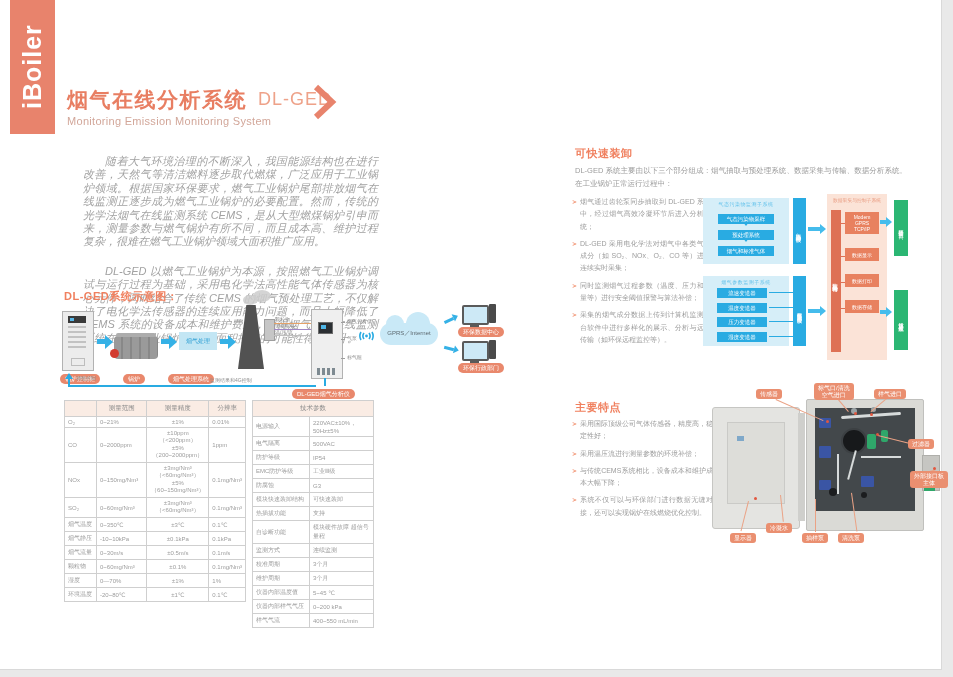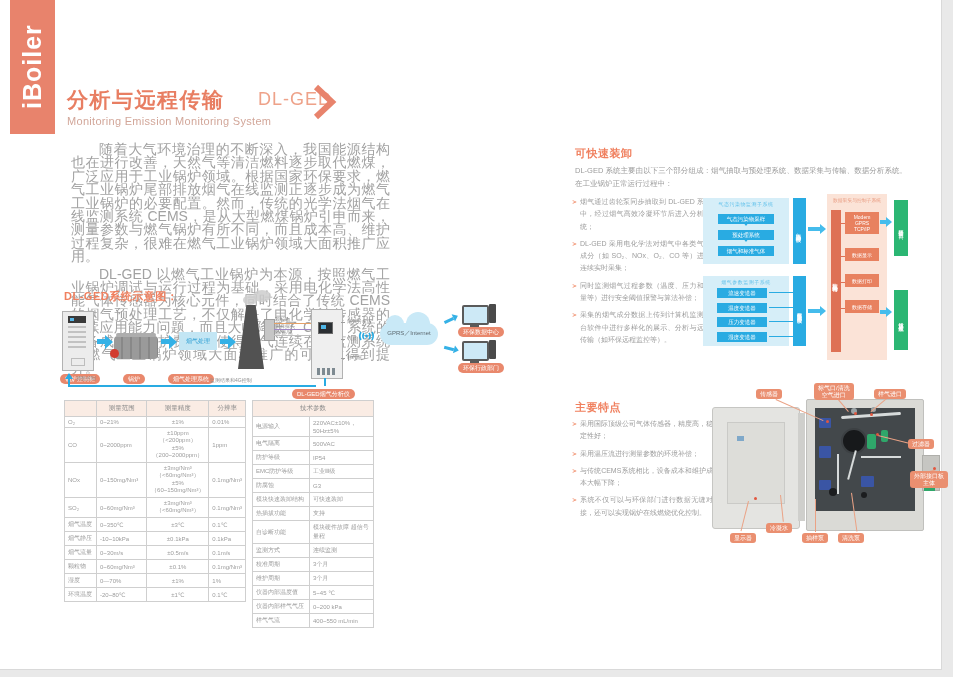--- a/index.html
+++ b/index.html
@@ -15,22 +15,22 @@
              writing-mode:vertical-rl;transform:rotate(180deg);
              display:flex;align-items:center;justify-content:center;
              color:#fff;font-size:25px;font-weight:bold;letter-spacing:1px;}
   .title-cn{left:67px;top:86px;font-size:21px;font-weight:bold;color:#E87E62;letter-spacing:1.5px;}
   .title-model{left:258px;top:89px;font-size:18px;color:#EEA289;letter-spacing:1px;}
   .chevron{left:312px;top:84px;}
   .subtitle{left:67px;top:115px;font-size:11px;color:#D2A699;letter-spacing:.3px;}
 
   
   .intro{left:67px;top:139px;width:327px;}
-  .intro p{margin:4px;font-size:14px;line-height:13.4px;color:#A2A2A2;
-           text-align:justify;text-indent:2em;}
+  .intro p{margin:16px;font-size:11px;line-height:13.4px;color:#A2A2A2;
+           text-align:justify;text-indent:2em;font-style:italic;}
 
   
   .sec-h{font-size:11px;font-weight:bold;color:#F0805F;letter-spacing:.5px;}
   .schematic{left:60px;top:303px;width:486px;height:100px;}
   .pill{position:absolute;background:#E9886C;color:#fff;font-size:6px;line-height:7px;
         padding:1.5px 5px;border-radius:7px;white-space:nowrap;}
   .fat{position:absolute;height:5px;background:#35B1E6;}
   .fat::after{content:"";position:absolute;right:-8px;top:-4.5px;
         border-left:8px solid #35B1E6;border-top:7px solid transparent;border-bottom:7px solid transparent;}
   .cab1{left:2px;top:8px;width:30px;height:58px;background:#ECECEC;border:1px solid #B2B2B2;}
@@ -158,21 +158,21 @@
 </style>
 </head>
 <body>
 
 <div class="page">
 
   <div class="abs logo-block">
     <span class="logo-text">iBoiler</span>
   </div>
 
-  <div class="abs title-cn">分析与远程传输</div>
+  <div class="abs title-cn">烟气在线分析系统</div>
   <div class="abs title-model">DL-GED</div>
   <div class="abs chevron">
     <svg width="26" height="36" viewBox="0 0 26 36">
         <polyline points="4,3 20,18 4,33" fill="none" stroke="#E8836C" stroke-width="6"></polyline>
       </svg>
   </div>
   <div class="abs subtitle">Monitoring Emission Monitoring System</div>
 
   <div class="abs intro">
     <p>随着大气环境治理的不断深入，我国能源结构也在进行改善，天然气等清洁燃料逐步取代燃煤，广泛应用于工业锅炉领域。根据国家环保要求，燃气工业锅炉尾部排放烟气在线监测正逐步成为燃气工业锅炉的必要配置。然而，传统的光学法烟气在线监测系统 CEMS，是从大型燃煤锅炉引申而来，测量参数与燃气锅炉有所不同，而且成本高、维护过程复杂，很难在燃气工业锅炉领域大面积推广应用。</p>

